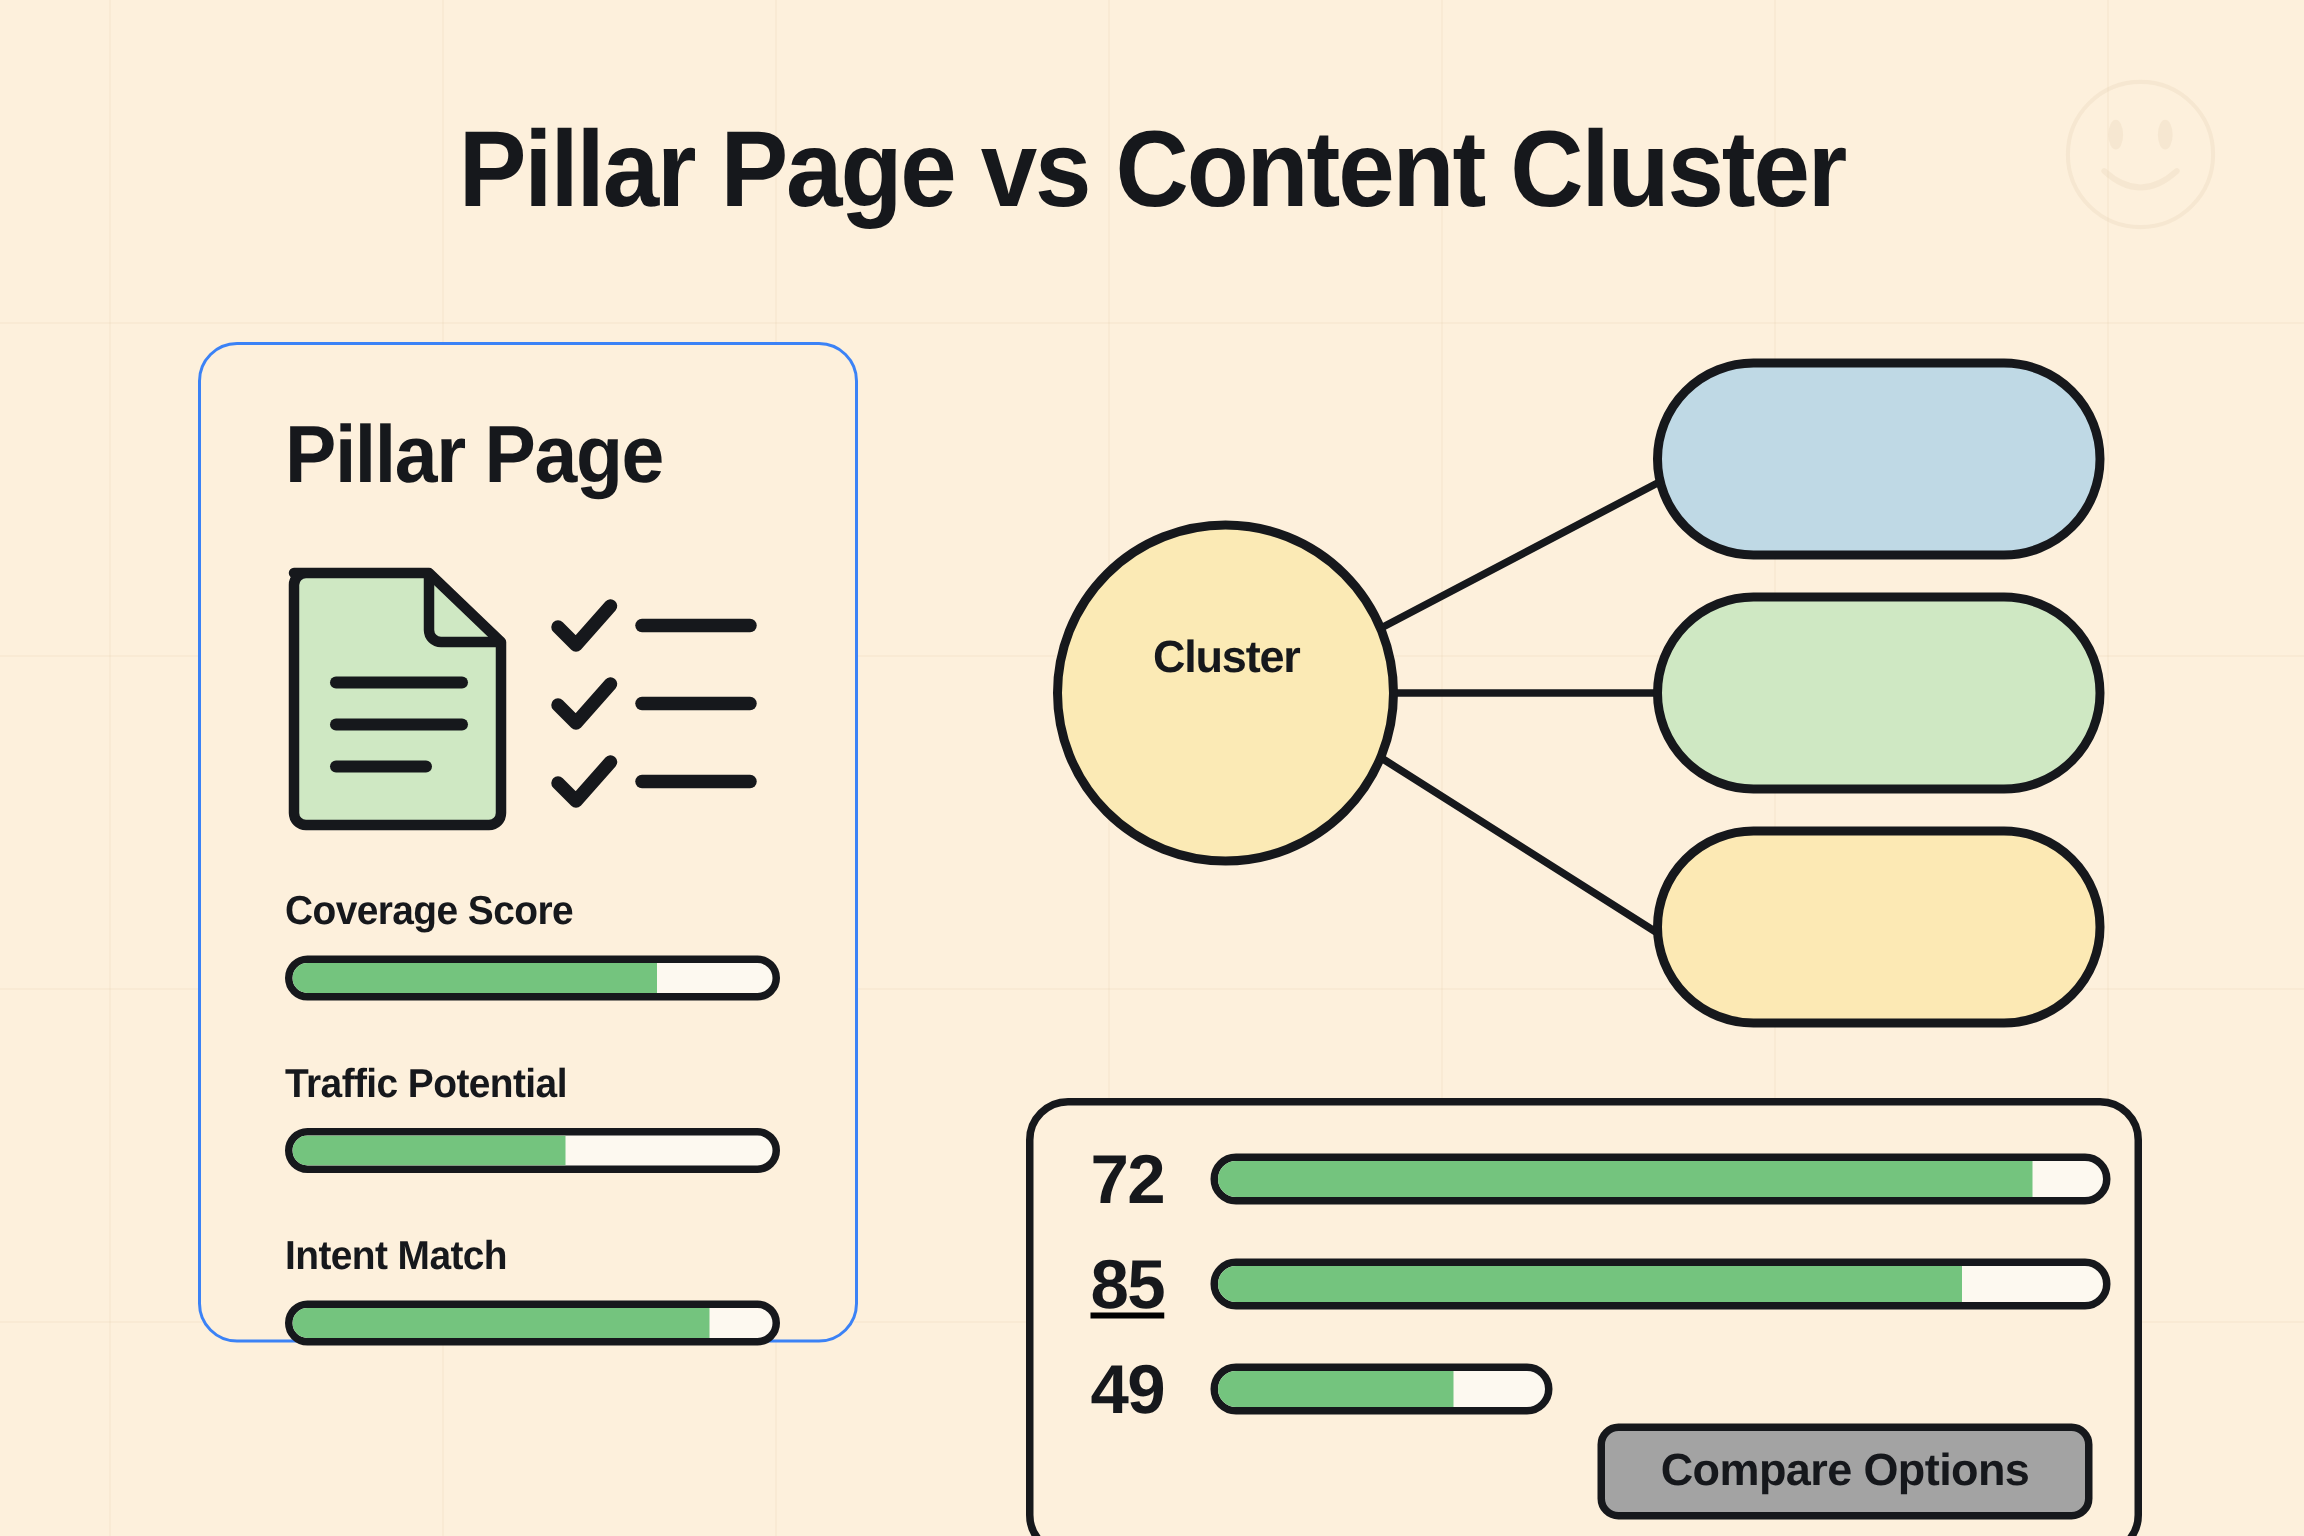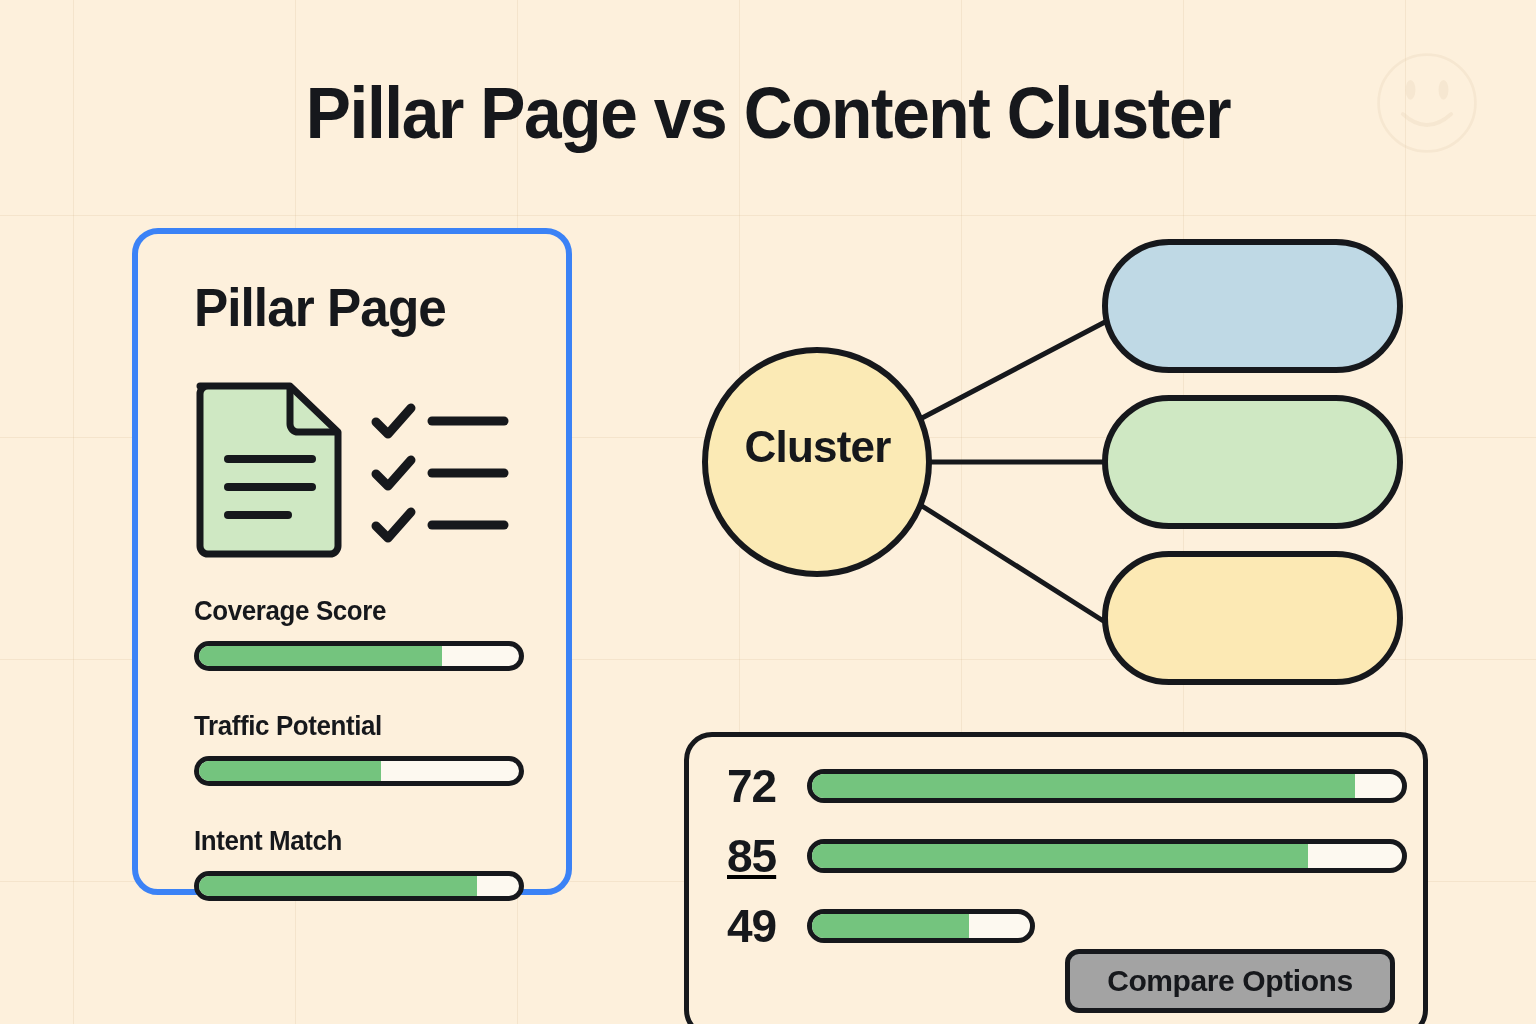--- a/index.html
+++ b/index.html
@@ -37,21 +37,21 @@
     font-size:72px; font-weight:700; letter-spacing:-1.5px;
     color:#16181c;
     font-family:"Liberation Sans", sans-serif;
     transform:scaleX(.94);
   }
 
   
   #pillar-card {
     position:absolute; left:132px; top:228px;
     width:440px; height:667px;
-    border:6px solid #3b82f6;
+    border:2px solid #3b82f6;
     border-radius:26px;
     background:#fdf0dc;
     text-decoration:underline;
   }
   #pillar-title {
     position:absolute; left:56px; top:42px;
     font-size:54px; font-weight:700; color:#16181c;
     letter-spacing:-1px;
     transform:scaleX(.95); transform-origin:left center;
   }
@@ -80,21 +80,21 @@
     position:absolute; left:0; top:0; bottom:0;
     background:#74c47e;
   }
 
   
   #cluster-area { position:absolute; left:660px; top:222px; width:760px; height:480px; }
   #cluster-svg { position:absolute; left:0; top:0; }
   #cluster-label {
     position:absolute; left:45px; top:200px; width:225px;
     text-align:center;
-    font-size:44px; font-weight:700; color:#16181c;
+    font-size:30px; font-weight:700; color:#16181c;
     letter-spacing:-.8px;
   }
 
   
   #stats-panel {
     position:absolute; left:652px; top:732px;
     width:744px; height:306px;
     border:5px solid #16181c;
     border-radius:28px;
     background:#fdf0dc;

